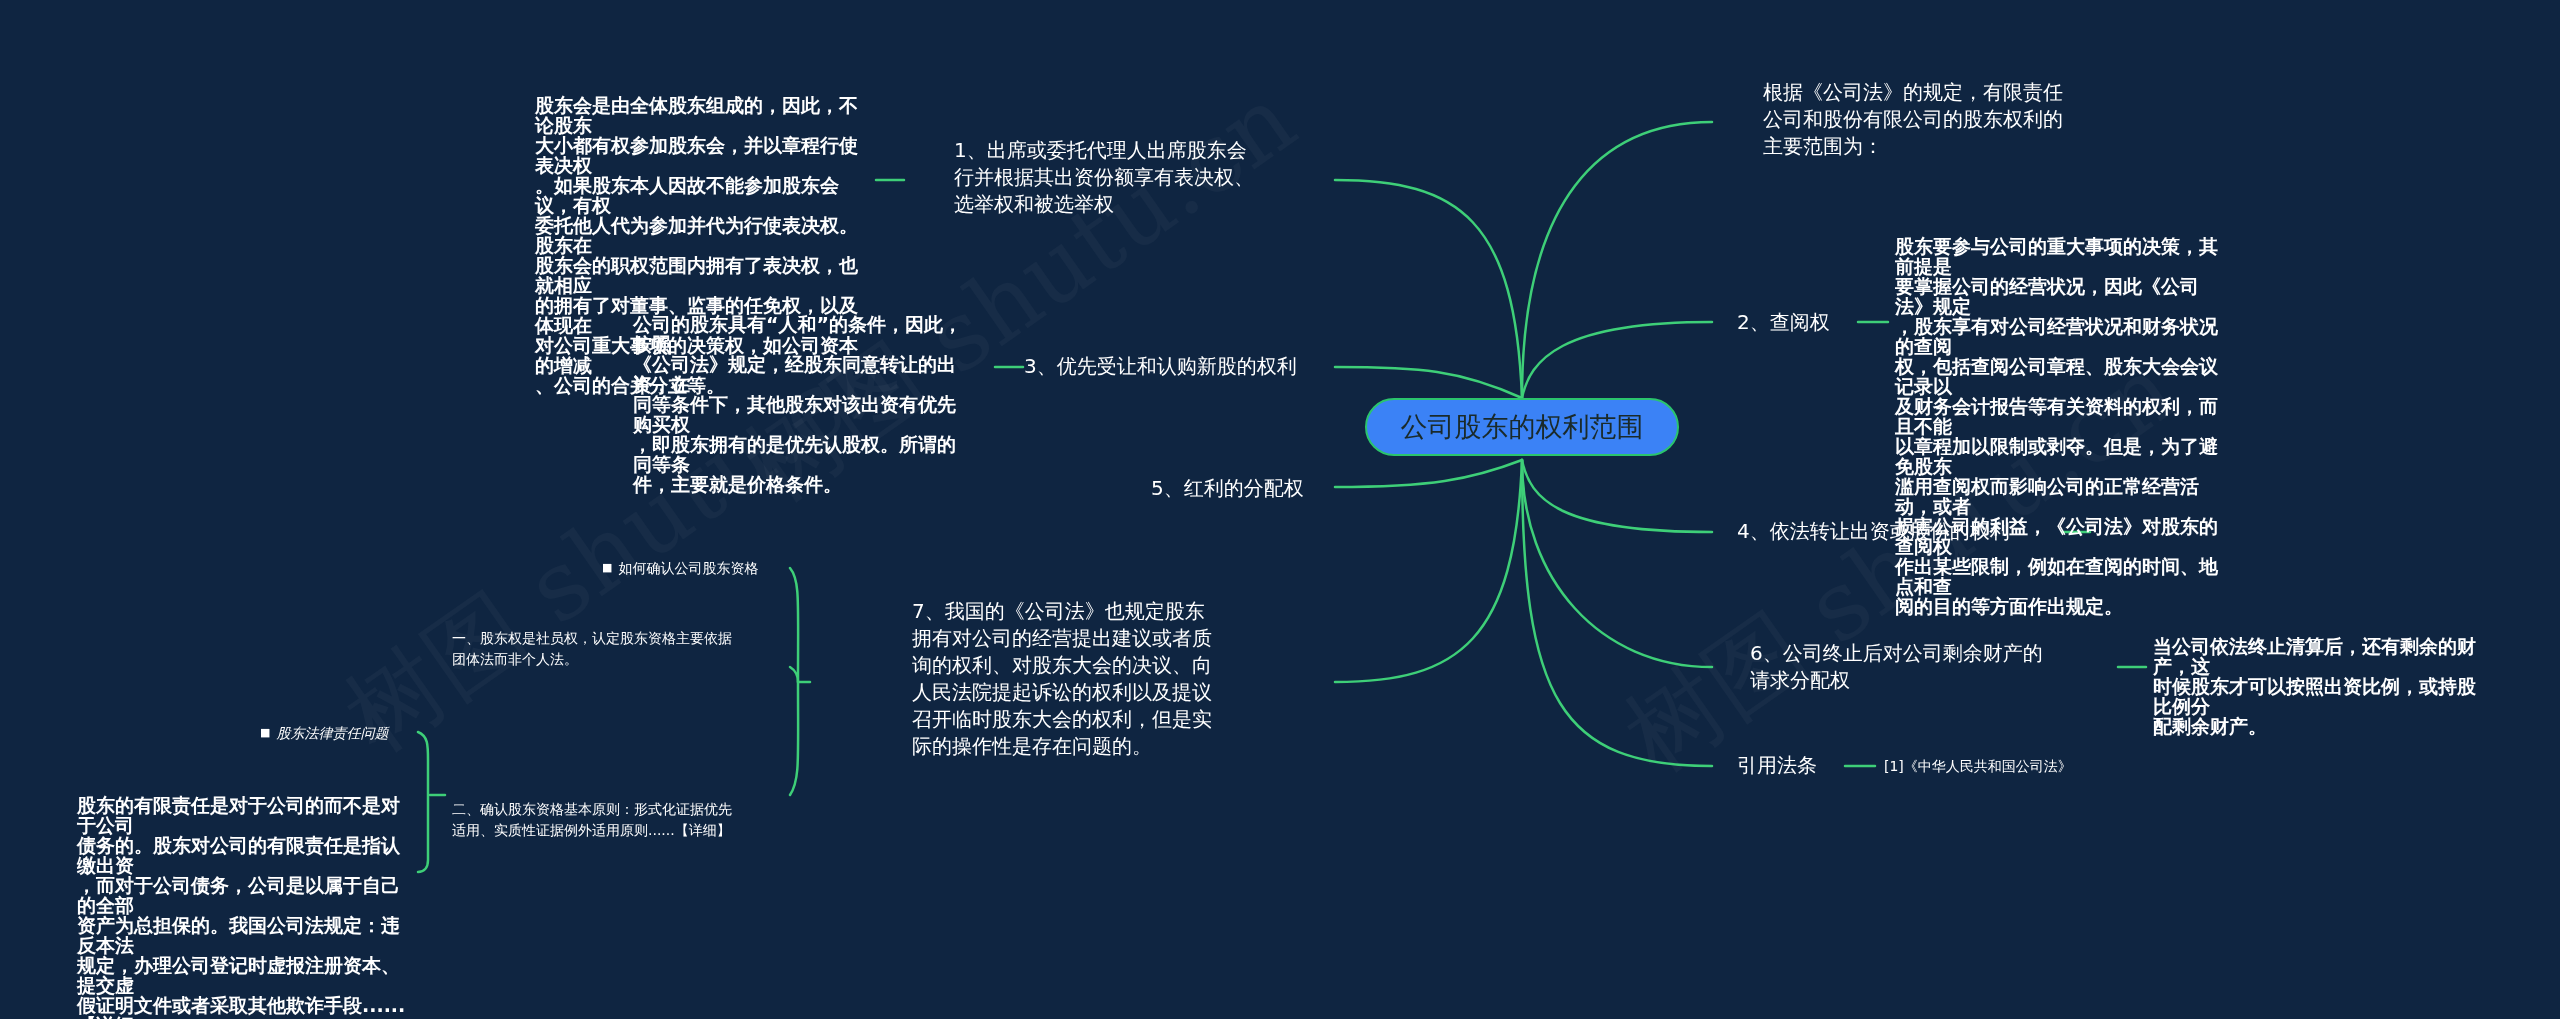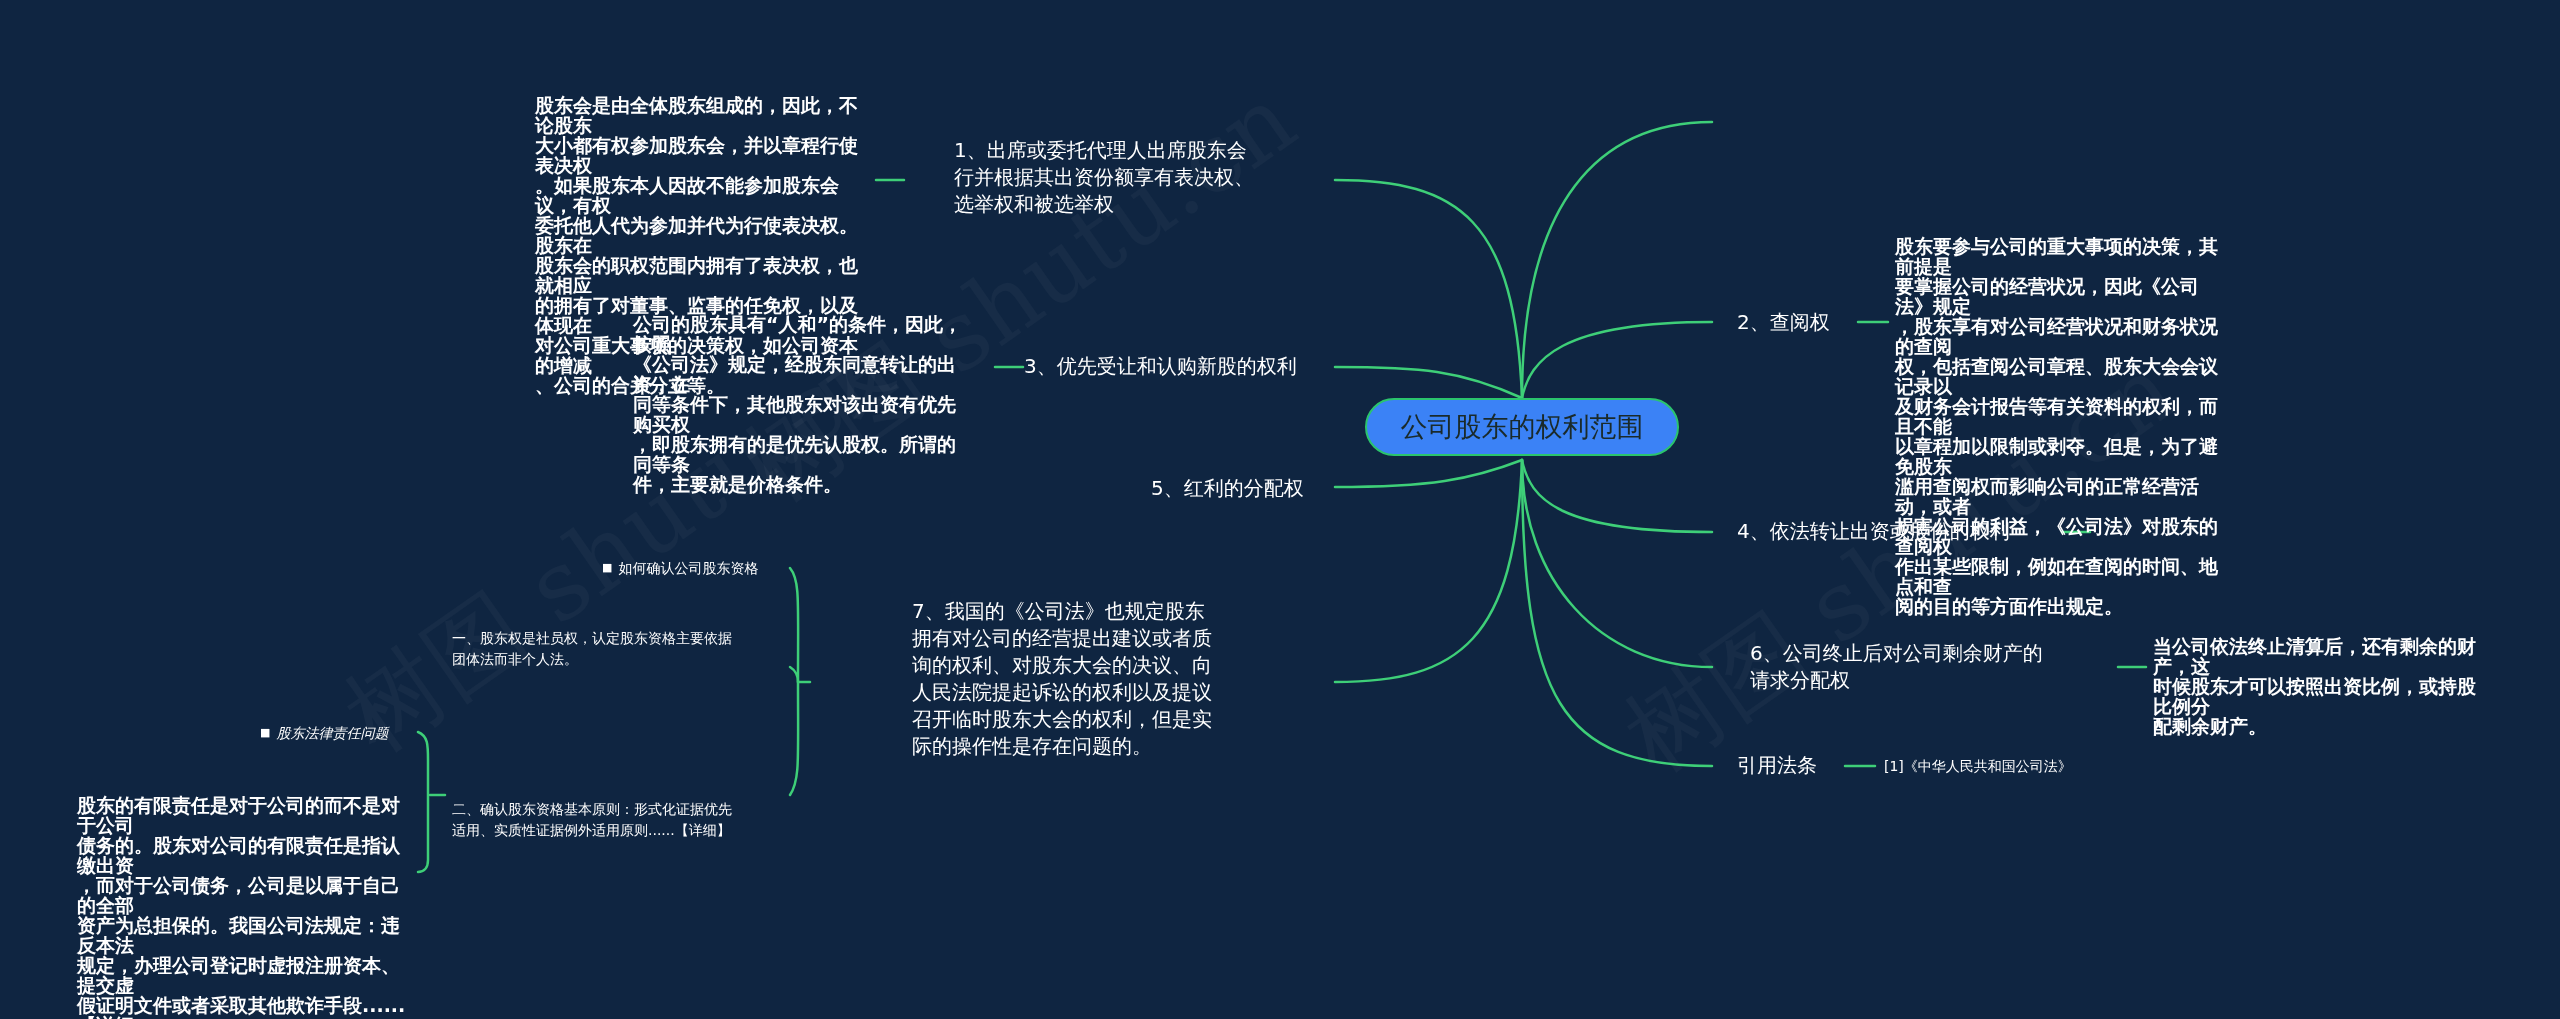--- a/index.html
+++ b/index.html
@@ -62,20 +62,23 @@
     <path d="M810 682 L798 682"></path>
     <path d="M790 568 C800 580, 798 600, 798 682 C798 760, 800 780, 790 795"></path>
     <path d="M790 667 C798 672, 798 680, 798 682"></path>
 
     <path d="M445 795 L430 795"></path>
     <path d="M418 732 C428 736, 428 745, 428 760 L428 860 C428 868, 424 872, 418 872"></path>
   </svg>
 
   <div class="center">公司股东的权利范围</div>
 
+  <div class="node branch" style="left:1763px; top:79px; width:340px;">根据《公司法》的规定，有限责任
+公司和股份有限公司的股东权利的
+主要范围为：</div>
 
   <div class="node branch" style="left:1737px; top:309px;">2、查阅权</div>
   <div class="node detail" style="left:1895px; top:236px; width:330px;">股东要参与公司的重大事项的决策，其前提是
 要掌握公司的经营状况，因此《公司法》规定
 ，股东享有对公司经营状况和财务状况的查阅
 权，包括查阅公司章程、股东大会会议记录以
 及财务会计报告等有关资料的权利，而且不能
 以章程加以限制或剥夺。但是，为了避免股东
 滥用查阅权而影响公司的正常经营活动，或者
 损害公司的利益，《公司法》对股东的查阅权

